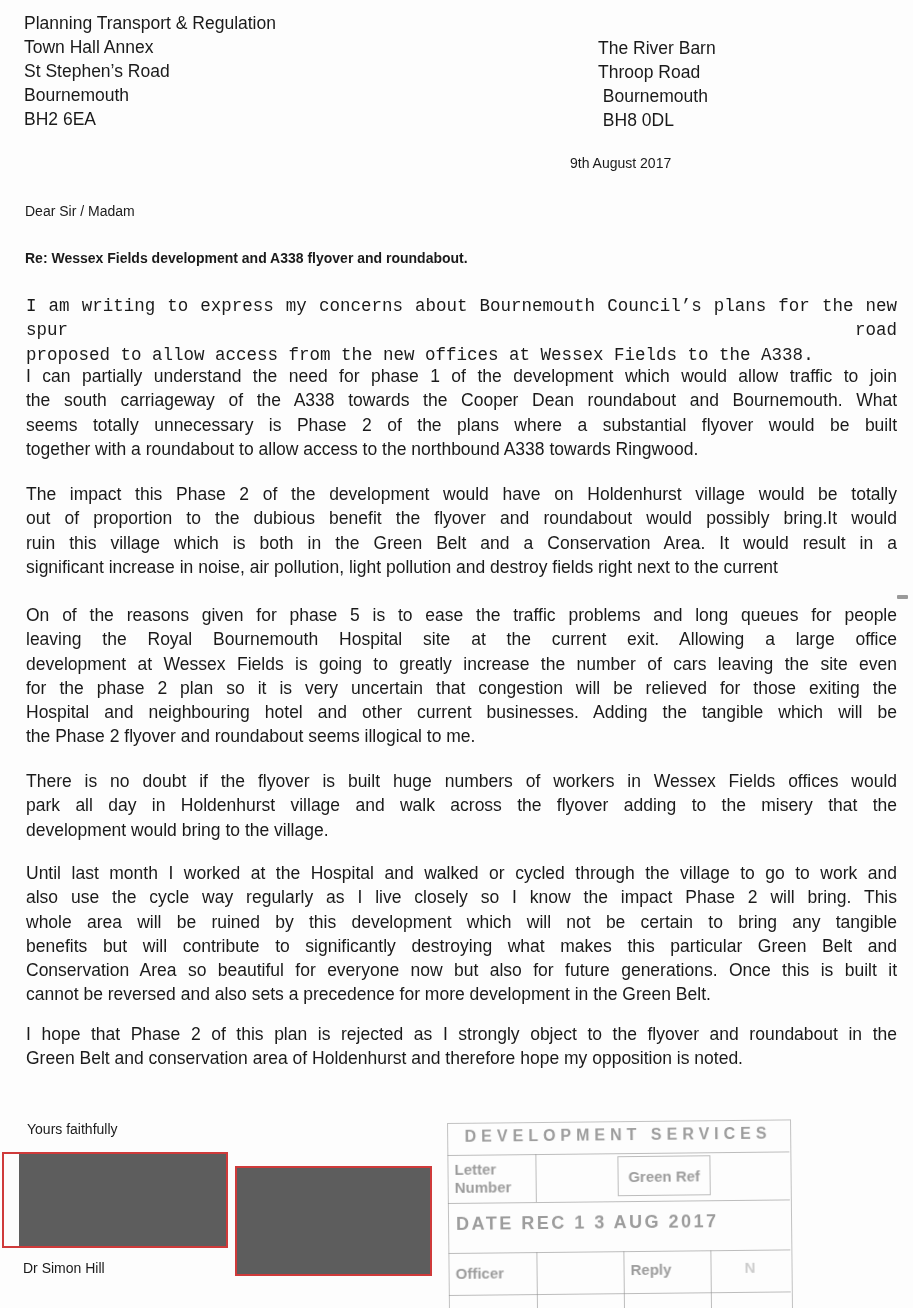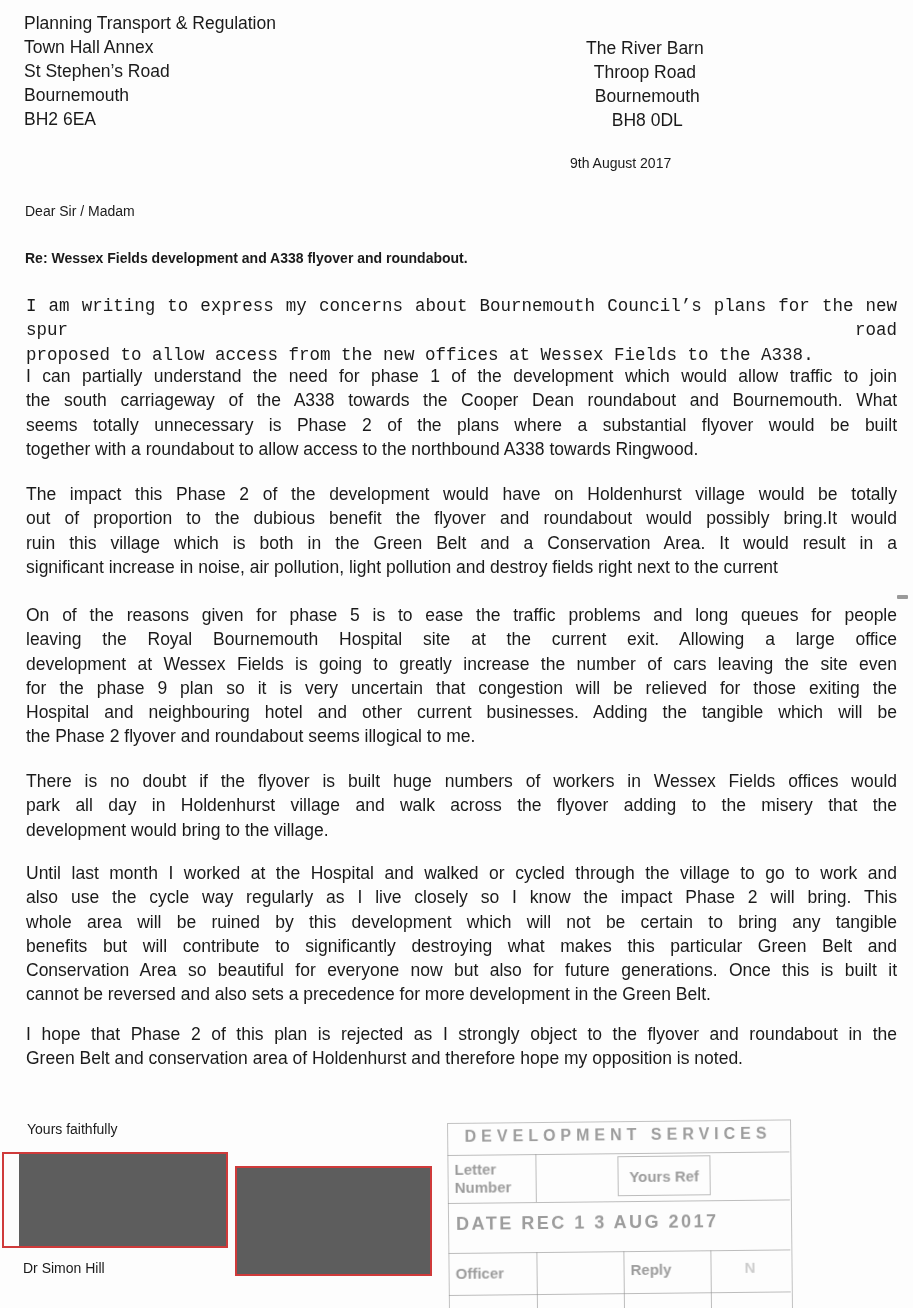--- a/index.html
+++ b/index.html
@@ -82,21 +82,21 @@
 <div class="page">
 
   <div class="addr" style="left:24px; top:11px;">
       <div class="line">Planning Transport &amp; Regulation</div>
       <div class="line">Town Hall Annex</div>
       <div class="line">St Stephen’s Road</div>
       <div class="line">Bournemouth</div>
       <div class="line">BH2 6EA</div>
     </div>
 
-  <div class="addr" style="left:586px; top:36px;text-align:center;">
+  <div class="addr" style="left:598px; top:36px;">
       <div class="line">The River Barn</div>
       <div class="line">Throop Road</div>
       <div class="line"> Bournemouth</div>
       <div class="line"> BH8 0DL</div>
     </div>
 
   <div class="abs-line" style="left:570px; top:151px;">9th August 2017</div>
 
   <div class="abs-line" style="left:25px; top:199px;">Dear Sir / Madam</div>
 
@@ -115,21 +115,21 @@
   <div class="para" style="top:482px;">
       <div class="line">The impact this Phase 2 of the development would have on Holdenhurst village would be totally</div>
       <div class="line">out of proportion to the dubious benefit the flyover and roundabout would possibly bring.It would</div>
       <div class="line">ruin this village which is both in the Green Belt and a Conservation Area. It would result in a</div>
       <div class="line">significant increase in noise, air pollution, light pollution and destroy fields right next to the current</div>
     </div>
   <div class="para" style="top:603px;">
       <div class="line">On of the reasons given for phase 5 is to ease the traffic problems and long queues for people</div>
       <div class="line">leaving the Royal Bournemouth Hospital site at the current exit. Allowing a large office</div>
       <div class="line">development at Wessex Fields is going to greatly increase the number of cars leaving the site even</div>
-      <div class="line">for the phase 9 plan so it is very uncertain that congestion will be relieved for those exiting the</div>
+      <div class="line">for the phase 2 plan so it is very uncertain that congestion will be relieved for those exiting the</div>
       <div class="line">Hospital and neighbouring hotel and other current businesses. Adding the tangible which will be</div>
       <div class="line">the Phase 2 flyover and roundabout seems illogical to me.</div>
     </div>
   <div class="para" style="top:769px;">
       <div class="line">There is no doubt if the flyover is built huge numbers of workers in Wessex Fields offices would</div>
       <div class="line">park all day in Holdenhurst village and walk across the flyover adding to the misery that the</div>
       <div class="line">development would bring to the village.</div>
     </div>
   <div class="para" style="top:861px;">
       <div class="line">Until last month I worked at the Hospital and walked or cycled through the village to go to work and</div>
@@ -157,21 +157,21 @@
 
   <div class="stamp">
     <div class="outer"></div>
     <div class="title">DEVELOPMENT SERVICES</div>
 
     <div class="hline" style="top:34px;"></div>
 
     <div class="cell-label" style="left:7px; top:40px; width:80px;">Letter Number</div>
     <div class="vline" style="left:88px; top:34px; height:48px;"></div>
     <div class="fileref-box">
-      <span>Yours Ref</span>
+      <span>Green Ref</span>
     </div>
     <div class="hline" style="top:82px;"></div>
 
     <div class="date-line">DATE REC 1 3 AUG 2017</div>
     <div class="hline" style="top:132px;"></div>
 
     <div class="cell-label" style="left:7px; top:144px;">Officer</div>
     <div class="vline" style="left:88px; top:132px; height:42px;"></div>
     <div class="vline" style="left:175px; top:132px; height:42px;"></div>
     <div class="cell-label" style="left:182px; top:142px;">Reply</div>

